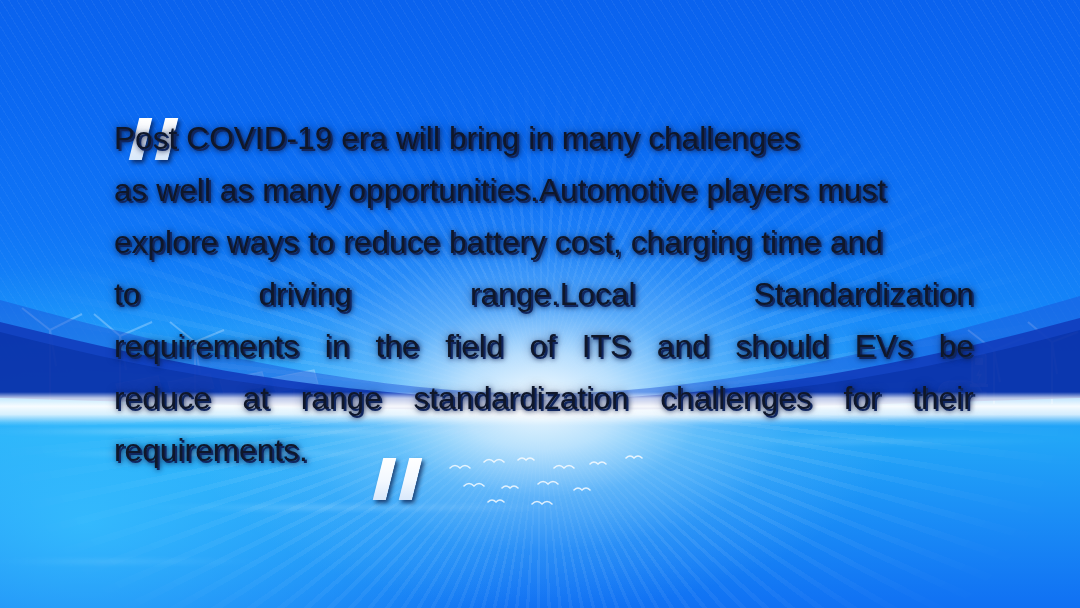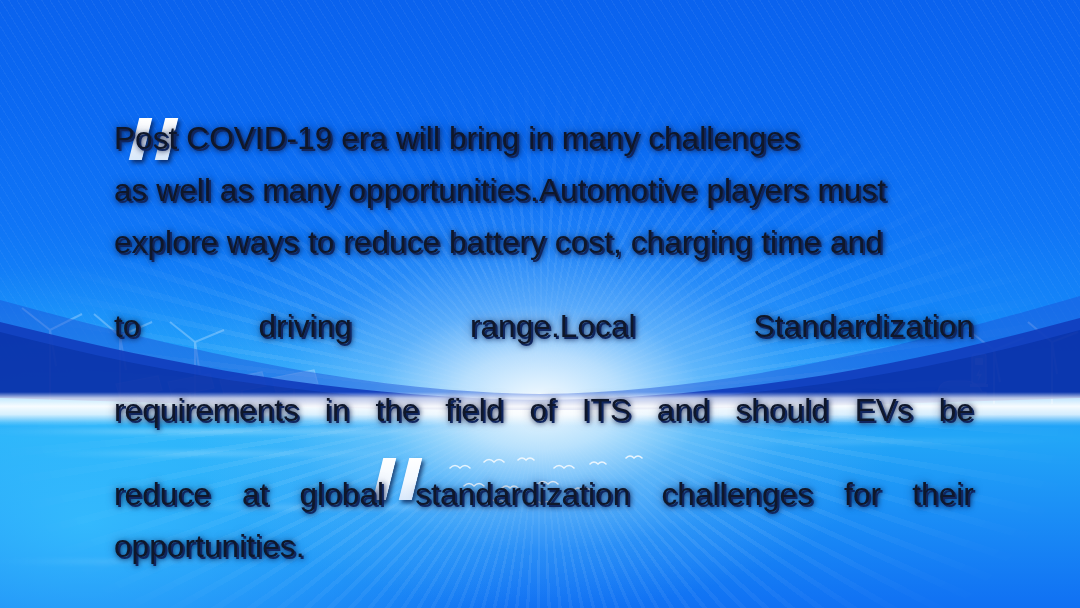--- a/index.html
+++ b/index.html
@@ -102,21 +102,21 @@
     white-space: nowrap;
     text-shadow:
       2px 2px 0 #10265f,
       2px 2px 5px rgba(8,22,66,0.95),
       0 0 10px rgba(10,30,80,0.55);
   }
   .justified {
     display: flex;
     justify-content: space-between;
   }
-  .justified > span { white-space: pre; margin-top: 32px; }
+  .justified > span { white-space: pre; }
 
   .mark {
     position: absolute;
     color: #ffffff;
     font-weight: 700;
     line-height: 1;
     user-select: none;
   }
   .mark-bar {
     position: absolute;
@@ -265,23 +265,23 @@
       <span>ITS</span>
       <span>and</span>
       <span>should</span>
       <span>EVs</span>
       <span>be</span>
     </div>
 
     <div class="quote-line justified">
       <span>reduce</span>
       <span>at</span>
-      <span>global</span>
+      <span>range</span>
       <span>standardization</span>
       <span>challenges</span>
       <span>for</span>
       <span>their</span>
     </div>
 
-    <div class="quote-line">opportunities.</div>
+    <div class="quote-line">requirements.</div>
   </div>
 
 </div>
 
 </body></html>

